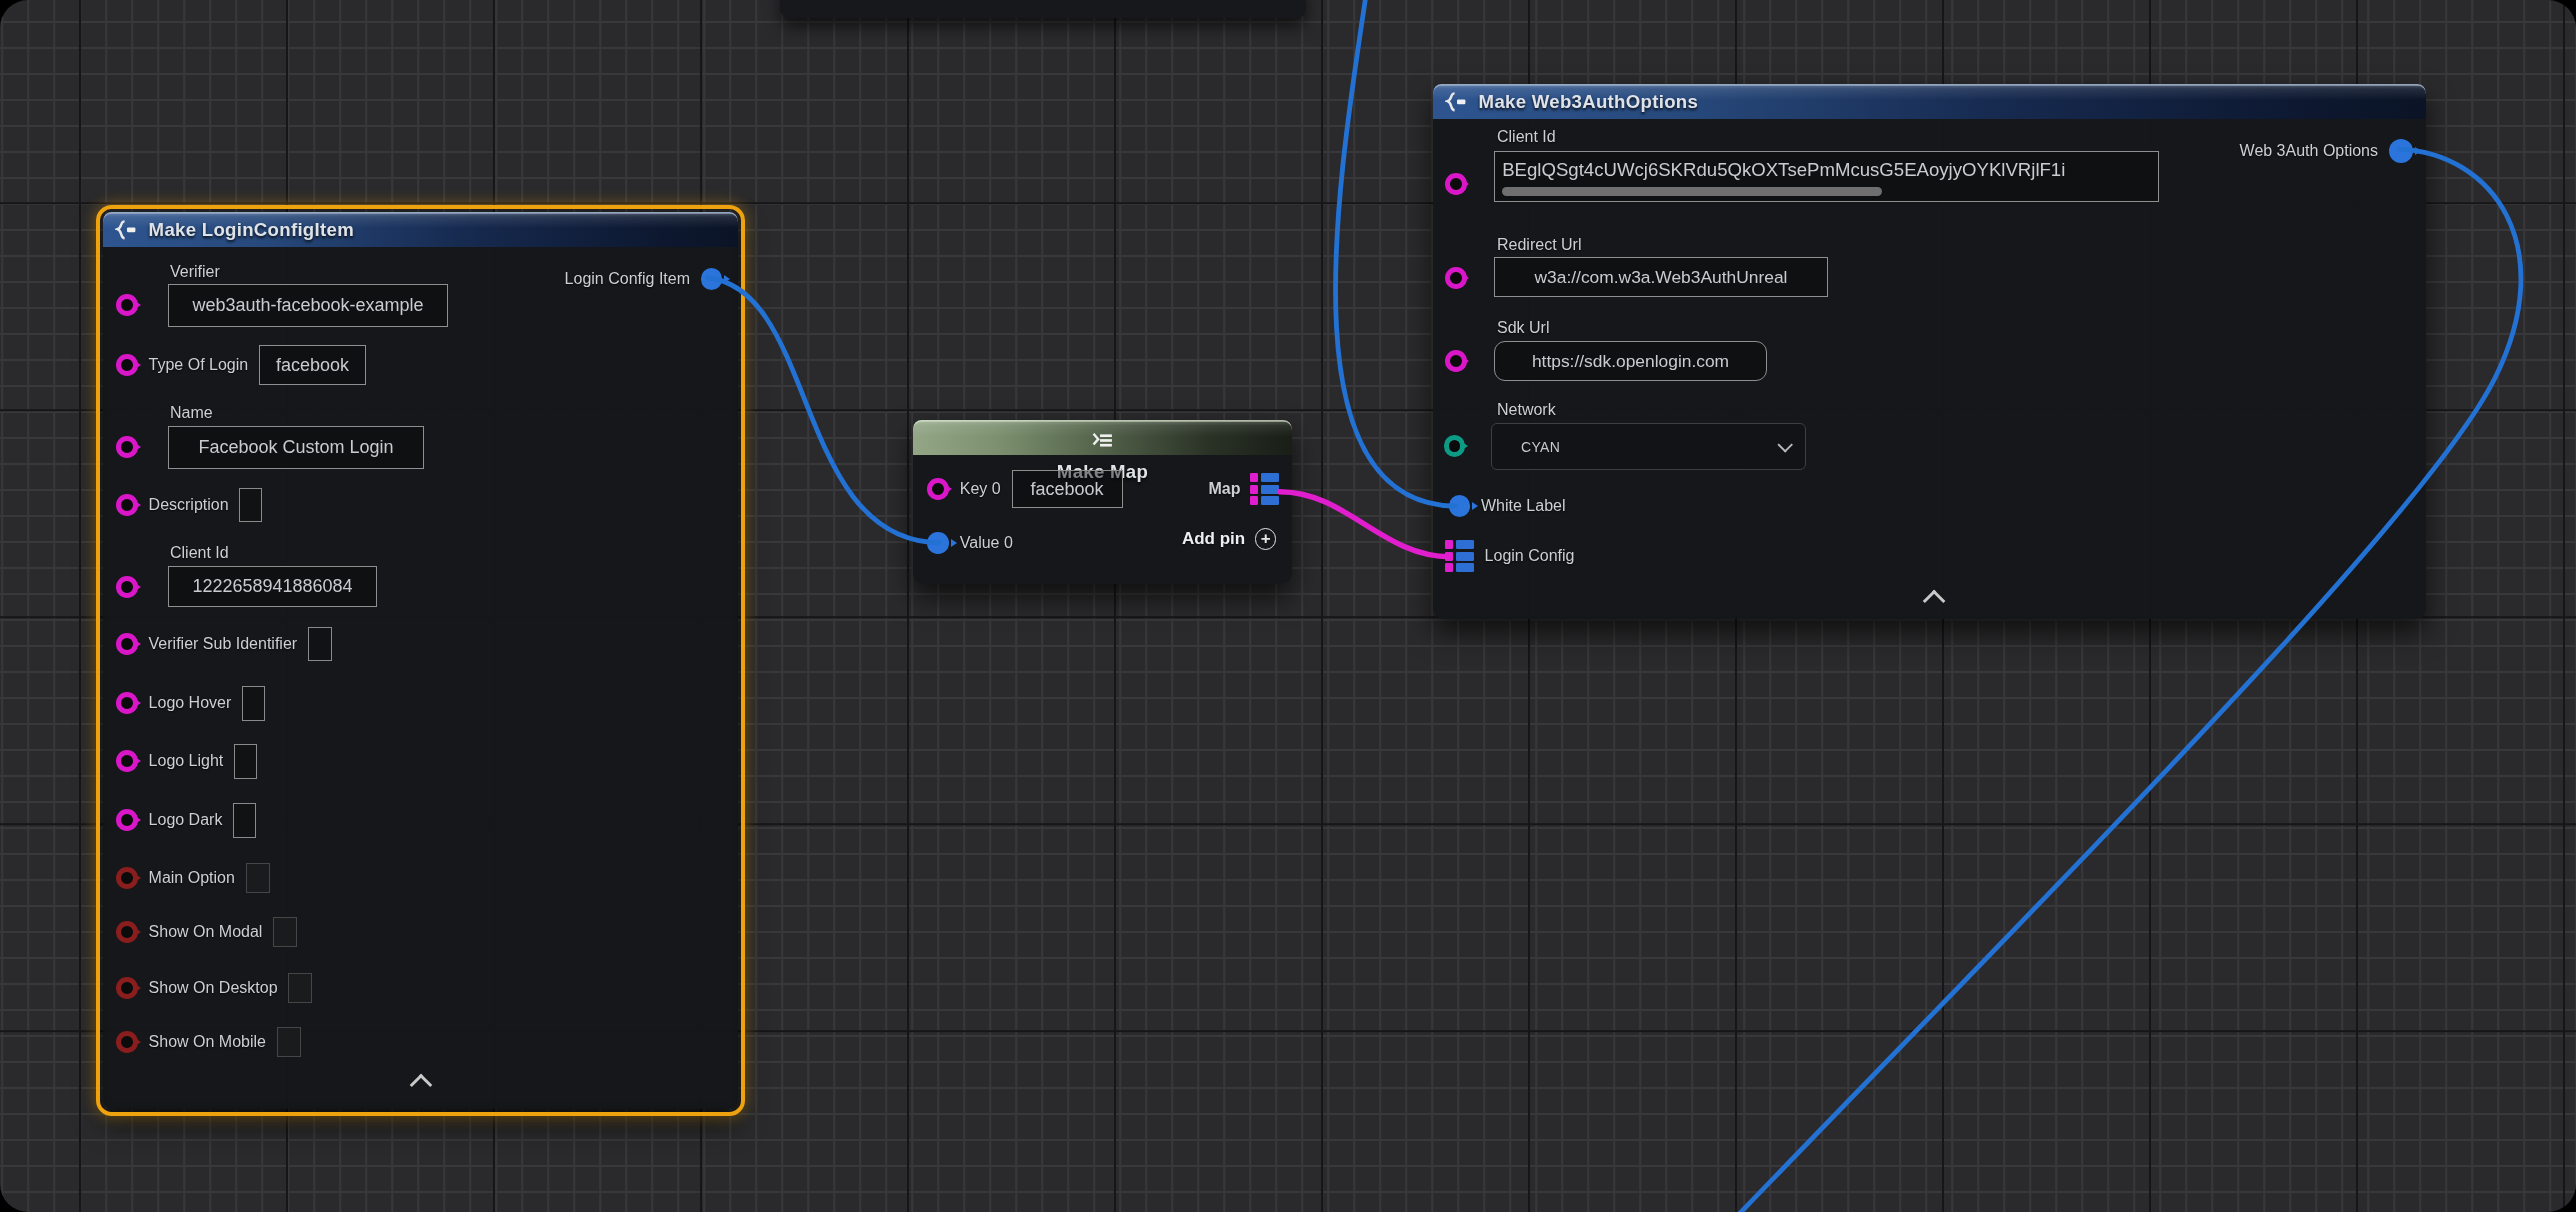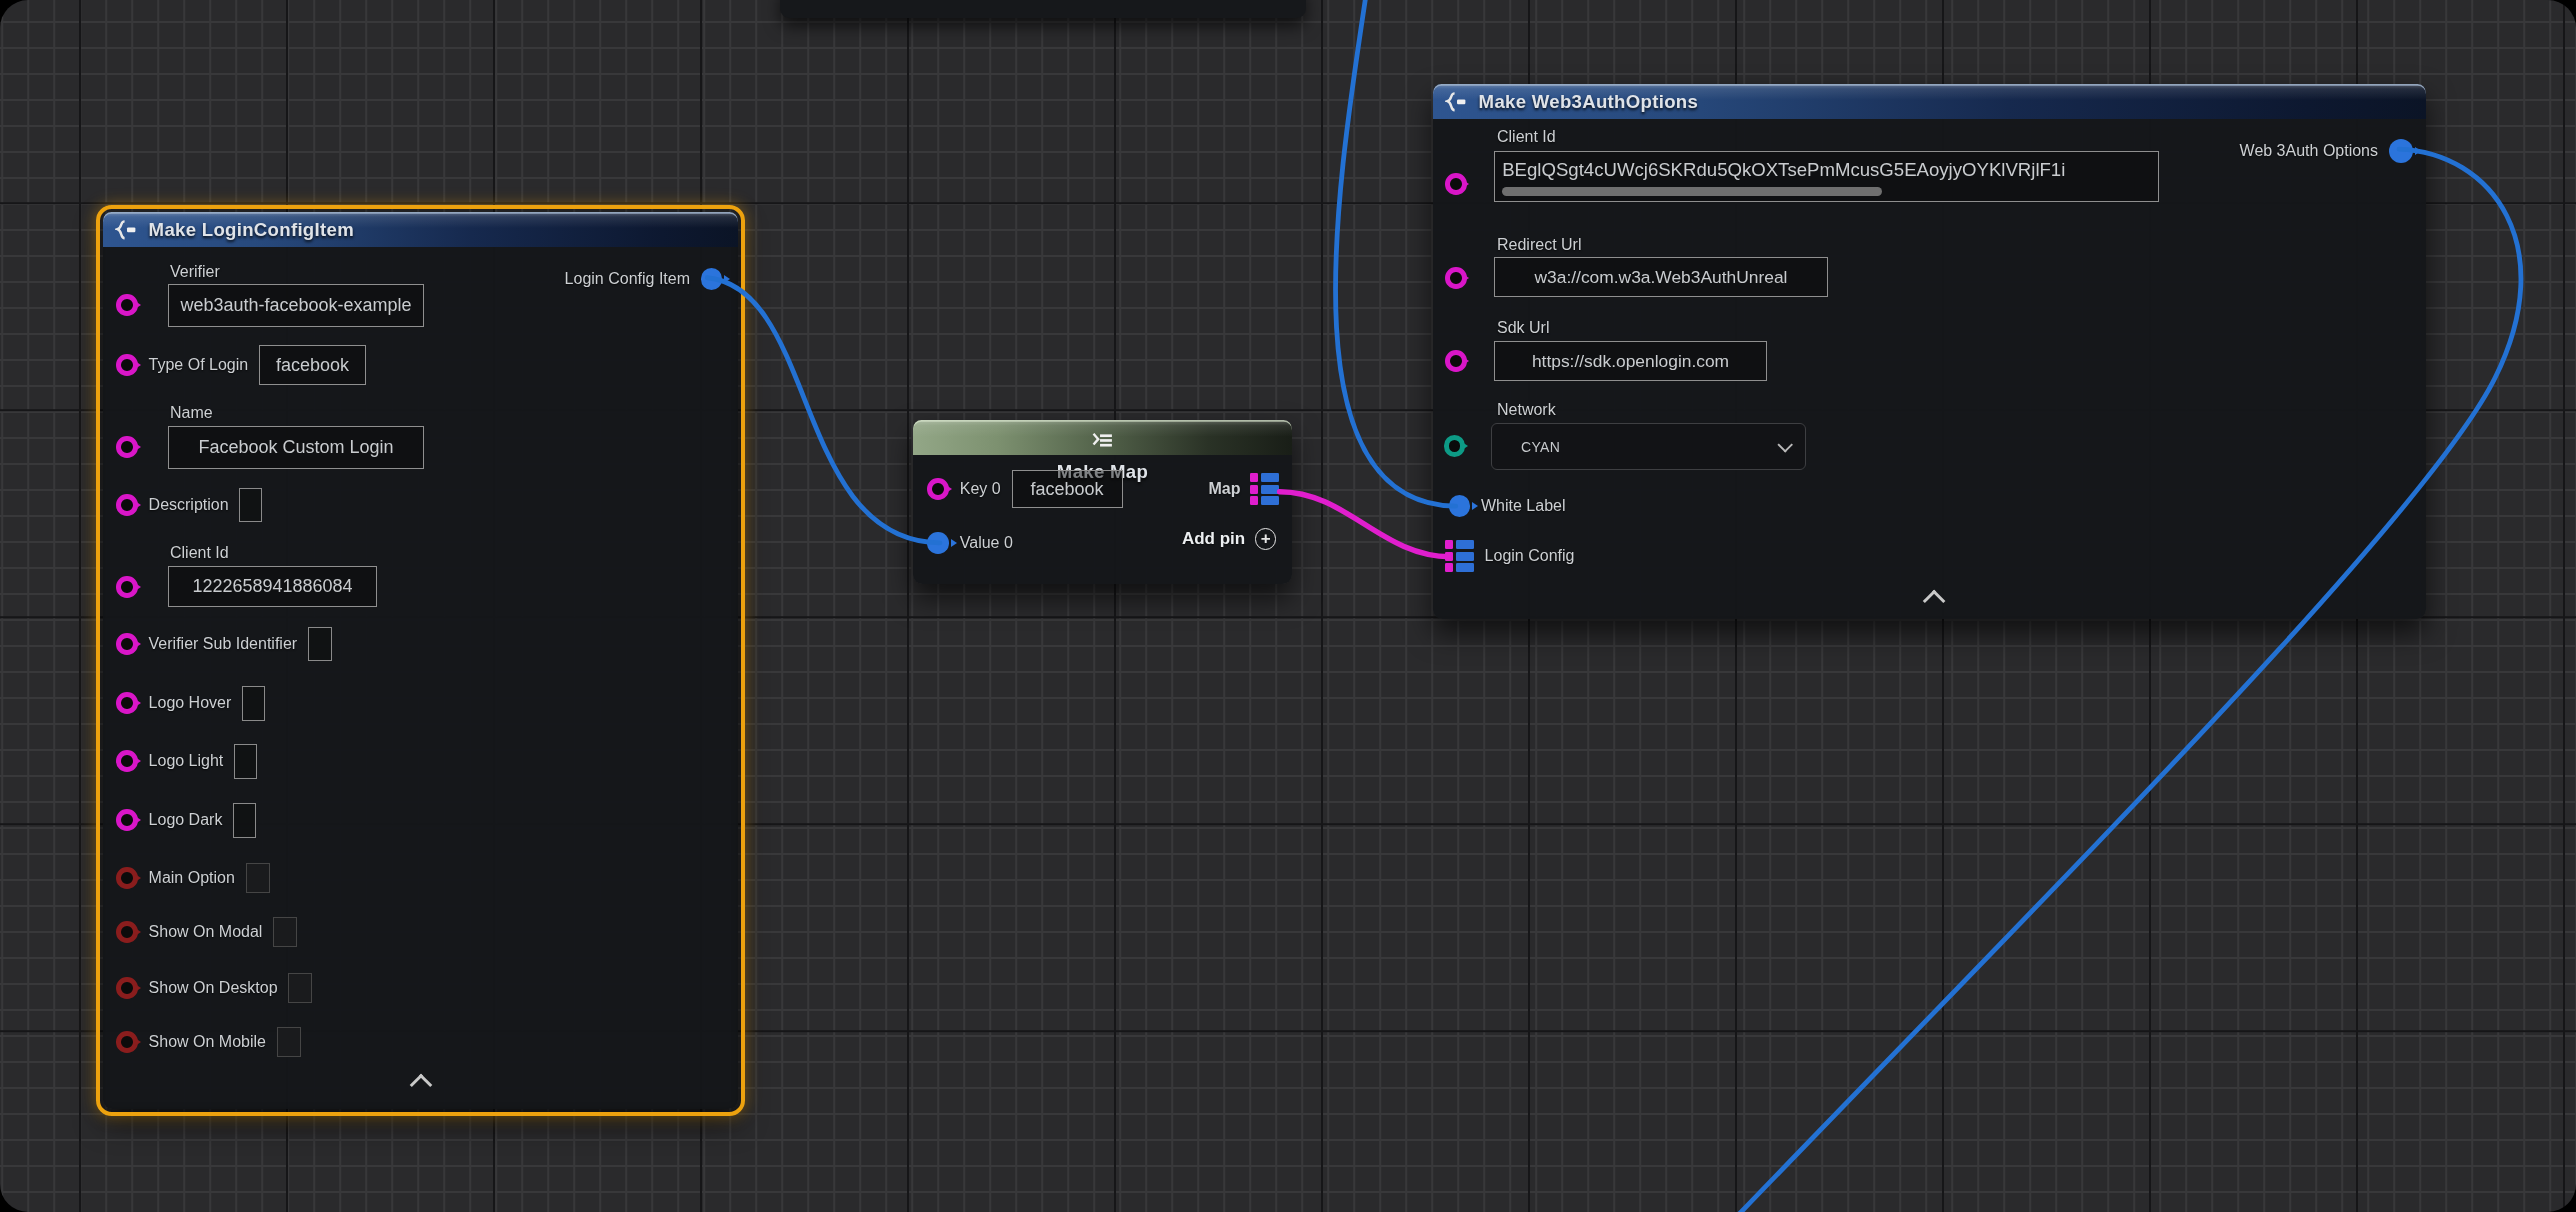--- a/index.html
+++ b/index.html
@@ -92,21 +92,21 @@
 
       <div class="prow" style="top:47px;right:15.6px;">
         <span class="lbl">Login Config Item</span>
         <span class="pin f" style="--c:#2b74dc"></span>
       </div>
 
       <span class="pin h abs" style="--c:#d916c8;left:13.2px;top:82px;"></span>
       <div class="fld" style="left:67px;top:51px;">
         <span class="lbl">Verifier</span>
       </div>
-      <div class="tbox abs" style="left:65px;top:72px;width:256px;height:43px;">web3auth-facebook-example</div>
+      <div class="tbox abs" style="left:65px;top:72px;width:280px;height:43px;">web3auth-facebook-example</div>
 
       <div class="prow" style="left:13.2px;top:133px;">
         <span class="pin h" style="--c:#d916c8"></span>
         <span class="lbl">Type Of Login</span>
         <div class="tbox" style="width:107px;height:40px;">facebook</div>
       </div>
 
       <span class="pin h abs" style="--c:#d916c8;left:13.2px;top:224px;"></span>
       <div class="fld" style="left:67px;top:192px;">
         <span class="lbl">Name</span>
@@ -246,21 +246,21 @@
       <span class="pin h abs" style="--c:#d916c8;left:12px;top:183px;"></span>
       <div class="fld" style="left:64px;top:152px;">
         <span class="lbl">Redirect Url</span>
       </div>
       <div class="tbox abs" style="left:61px;top:173px;width:334px;height:40px;font-size:17.4px;">w3a://com.w3a.Web3AuthUnreal</div>
 
       <span class="pin h abs" style="--c:#d916c8;left:12px;top:266px;"></span>
       <div class="fld" style="left:64px;top:235px;">
         <span class="lbl">Sdk Url</span>
       </div>
-      <div class="tbox abs" style="left:61px;top:257px;width:273px;height:40px;font-size:17.4px;">https://sdk.openlogin.com</div>
+      <div class="tbox abs" style="left:61px;top:257px;width:273px;height:40px;font-size:17.4px;border-radius:11px;">https://sdk.openlogin.com</div>
 
       <span class="pin h abs" style="--c:#0d9b86;left:10.8px;top:351px;"></span>
       <div class="fld" style="left:64px;top:317px;">
         <span class="lbl">Network</span>
       </div>
       <div class="dd abs" style="left:58px;top:339px;width:315px;height:47px;padding-left:29px;">
         <span class="val">CYAN</span>
         <span class="chev-down"></span>
       </div>
 

